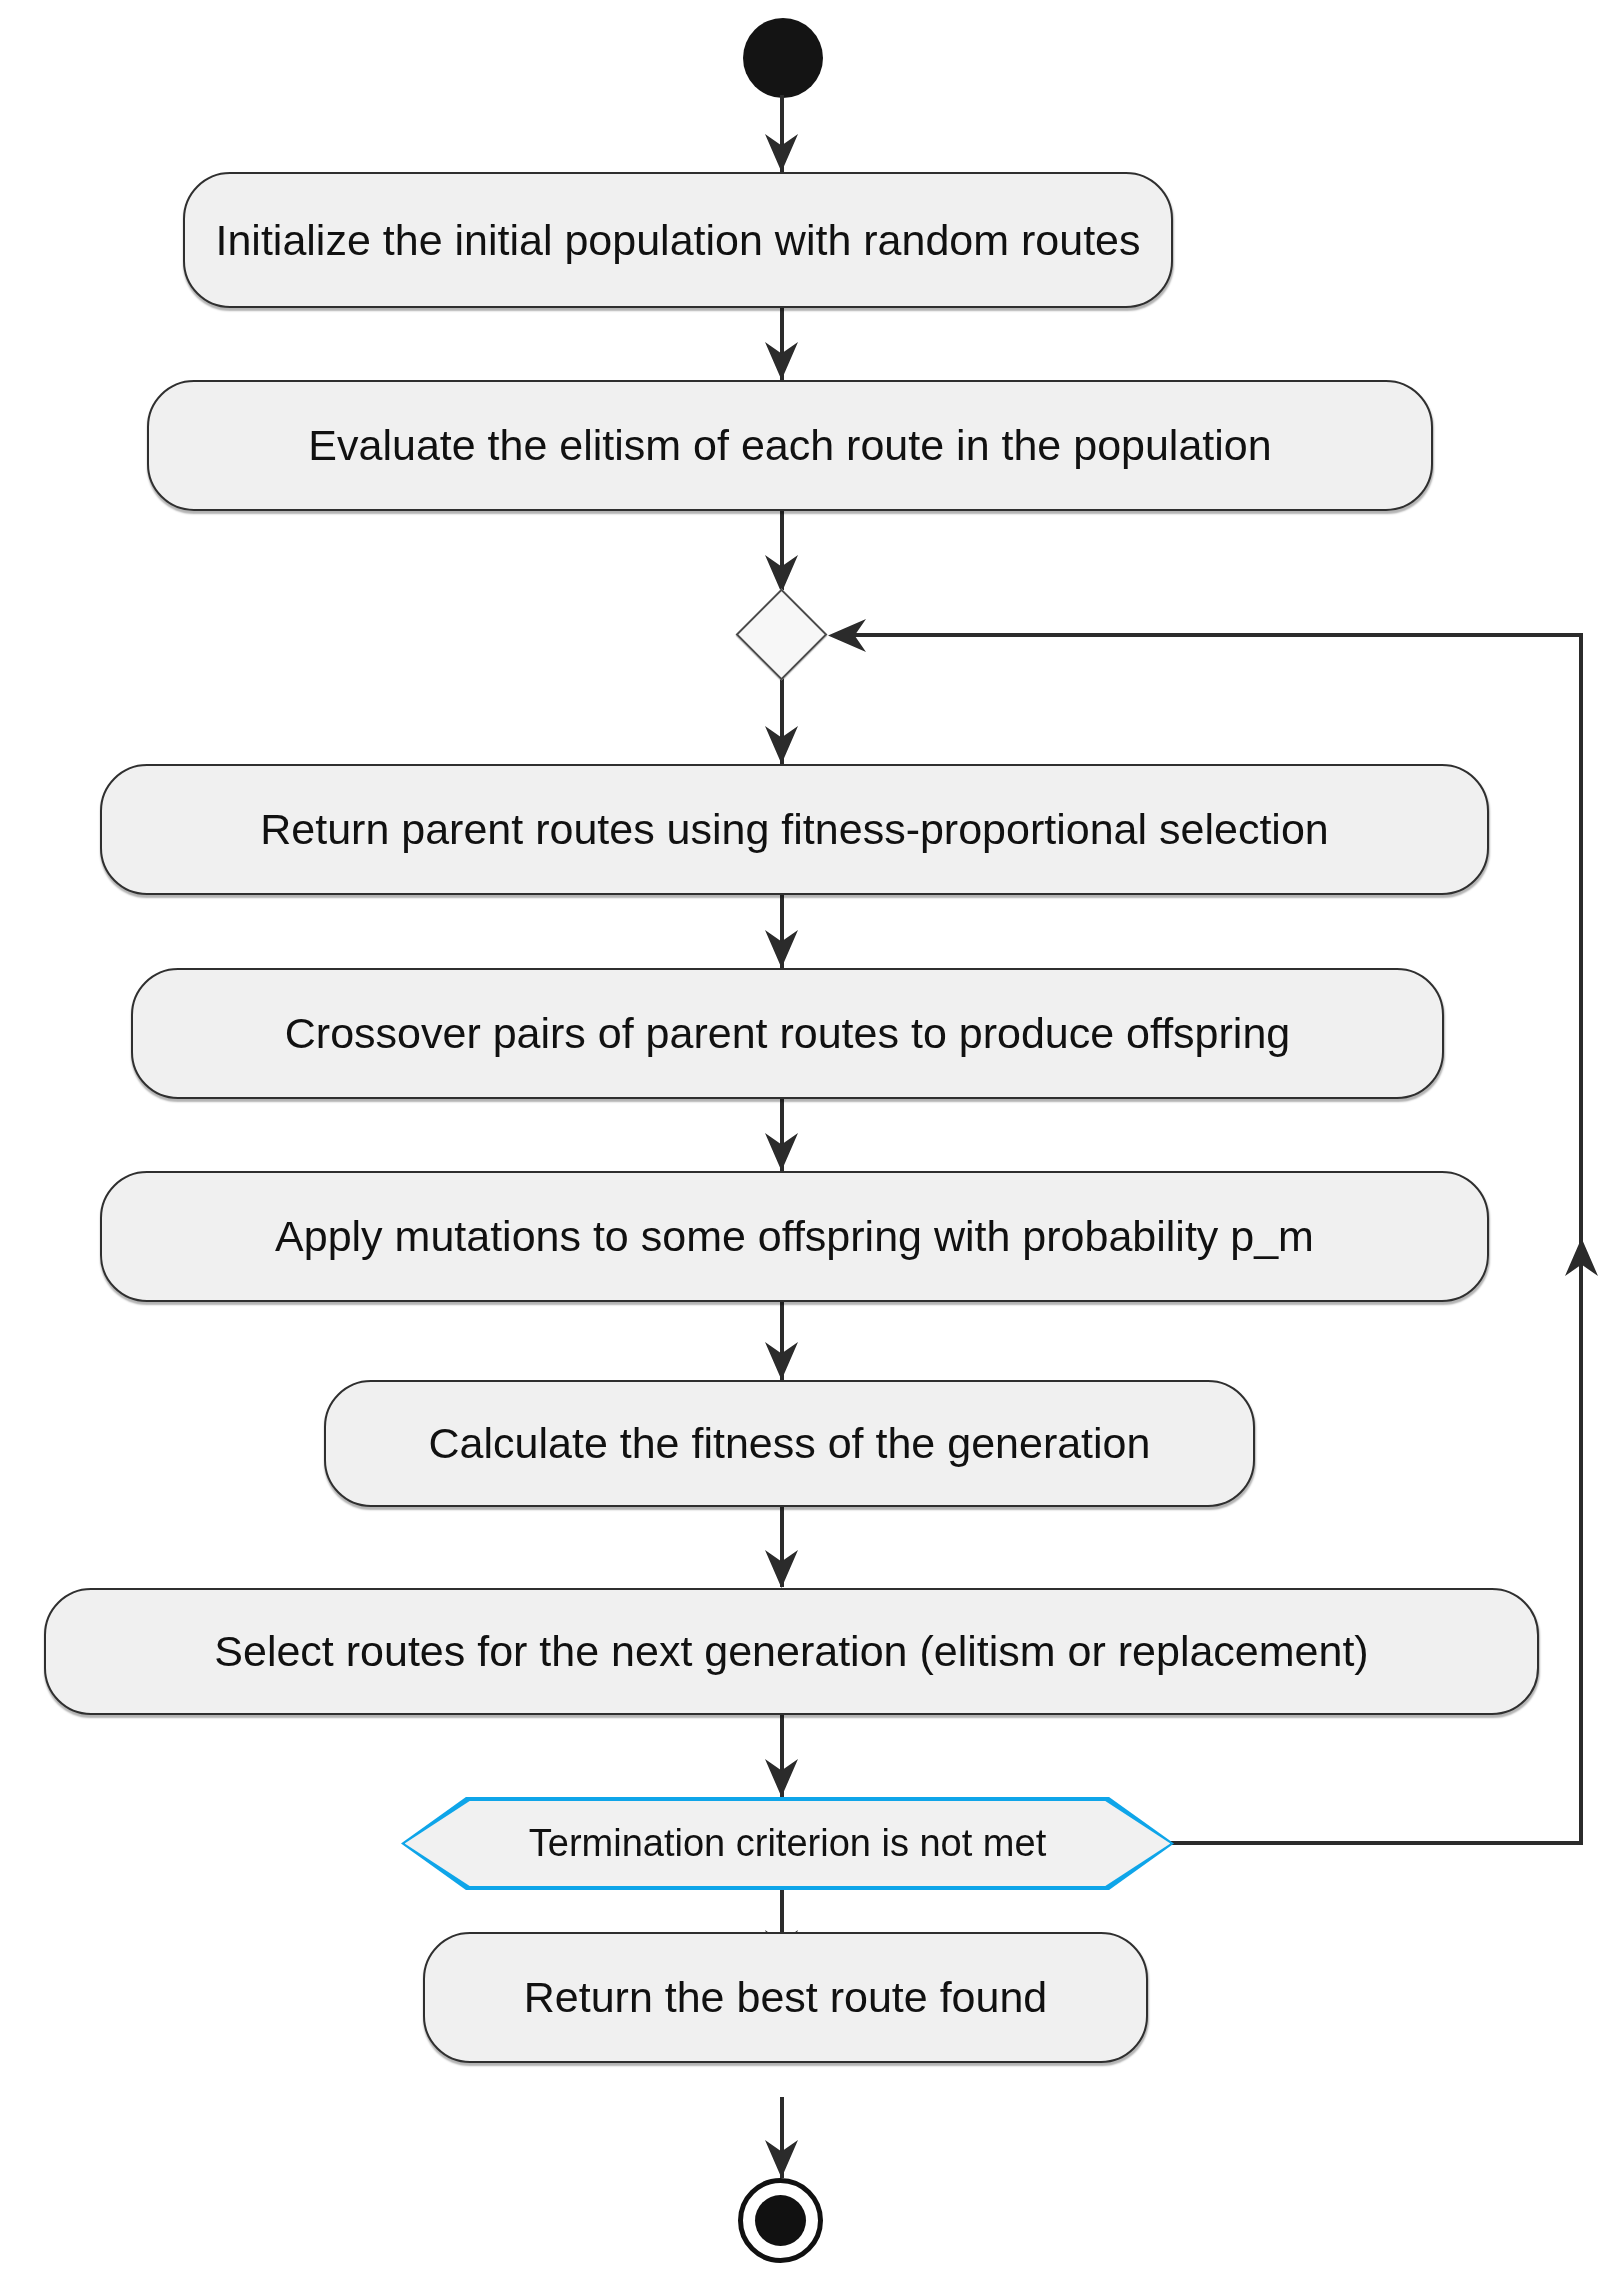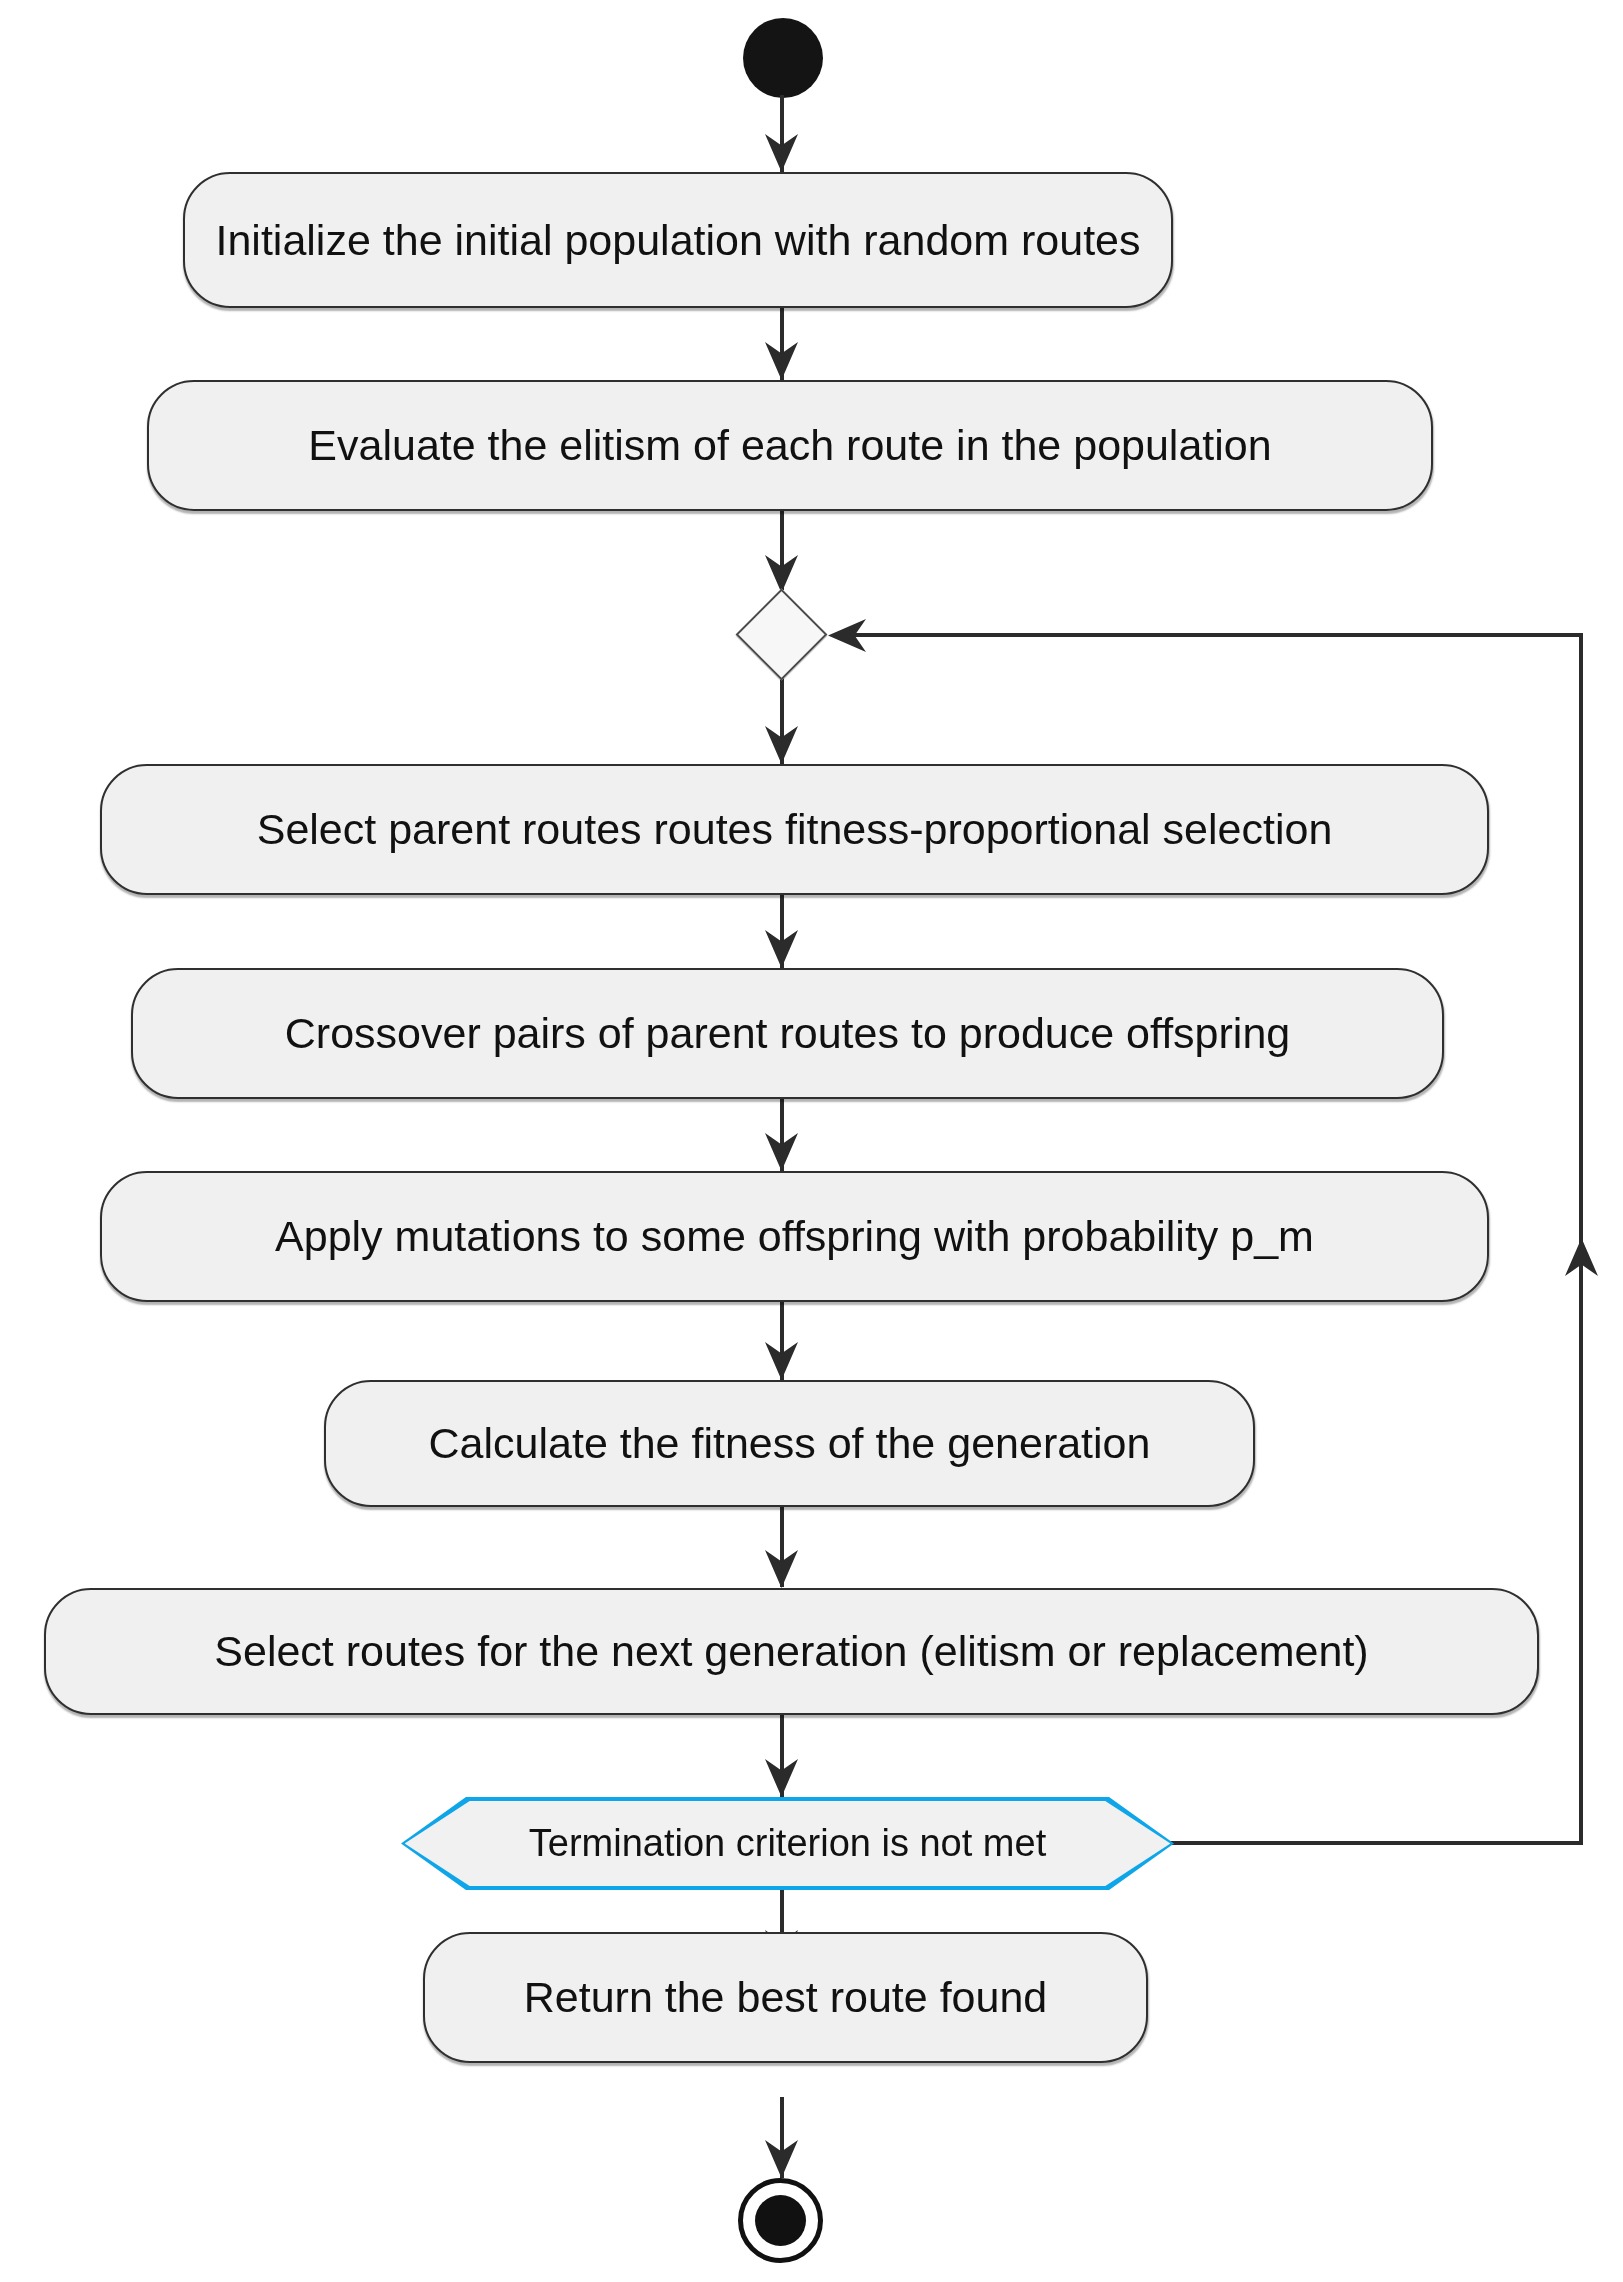--- a/index.html
+++ b/index.html
@@ -155,21 +155,21 @@
     <span class="lbl">Initialize the initial population with random routes</span>
   </div>
 
   <div class="activity" id="n-eval">
     <span class="lbl">Evaluate the elitism of each route in the population</span>
   </div>
 
   <div class="diamond"></div>
 
   <div class="activity" id="n-selpar">
-    <span class="lbl">Select parent routes routes fitness-proportional selection</span>
+    <span class="lbl">Return parent routes using fitness-proportional selection</span>
   </div>
 
   <div class="activity" id="n-mutate">
     <span class="lbl">Apply mutations to some offspring with probability p_m</span>
   </div>
 
   <div class="activity" id="n-cross">
     <span class="lbl">Crossover pairs of parent routes to produce offspring</span>
   </div>
 

